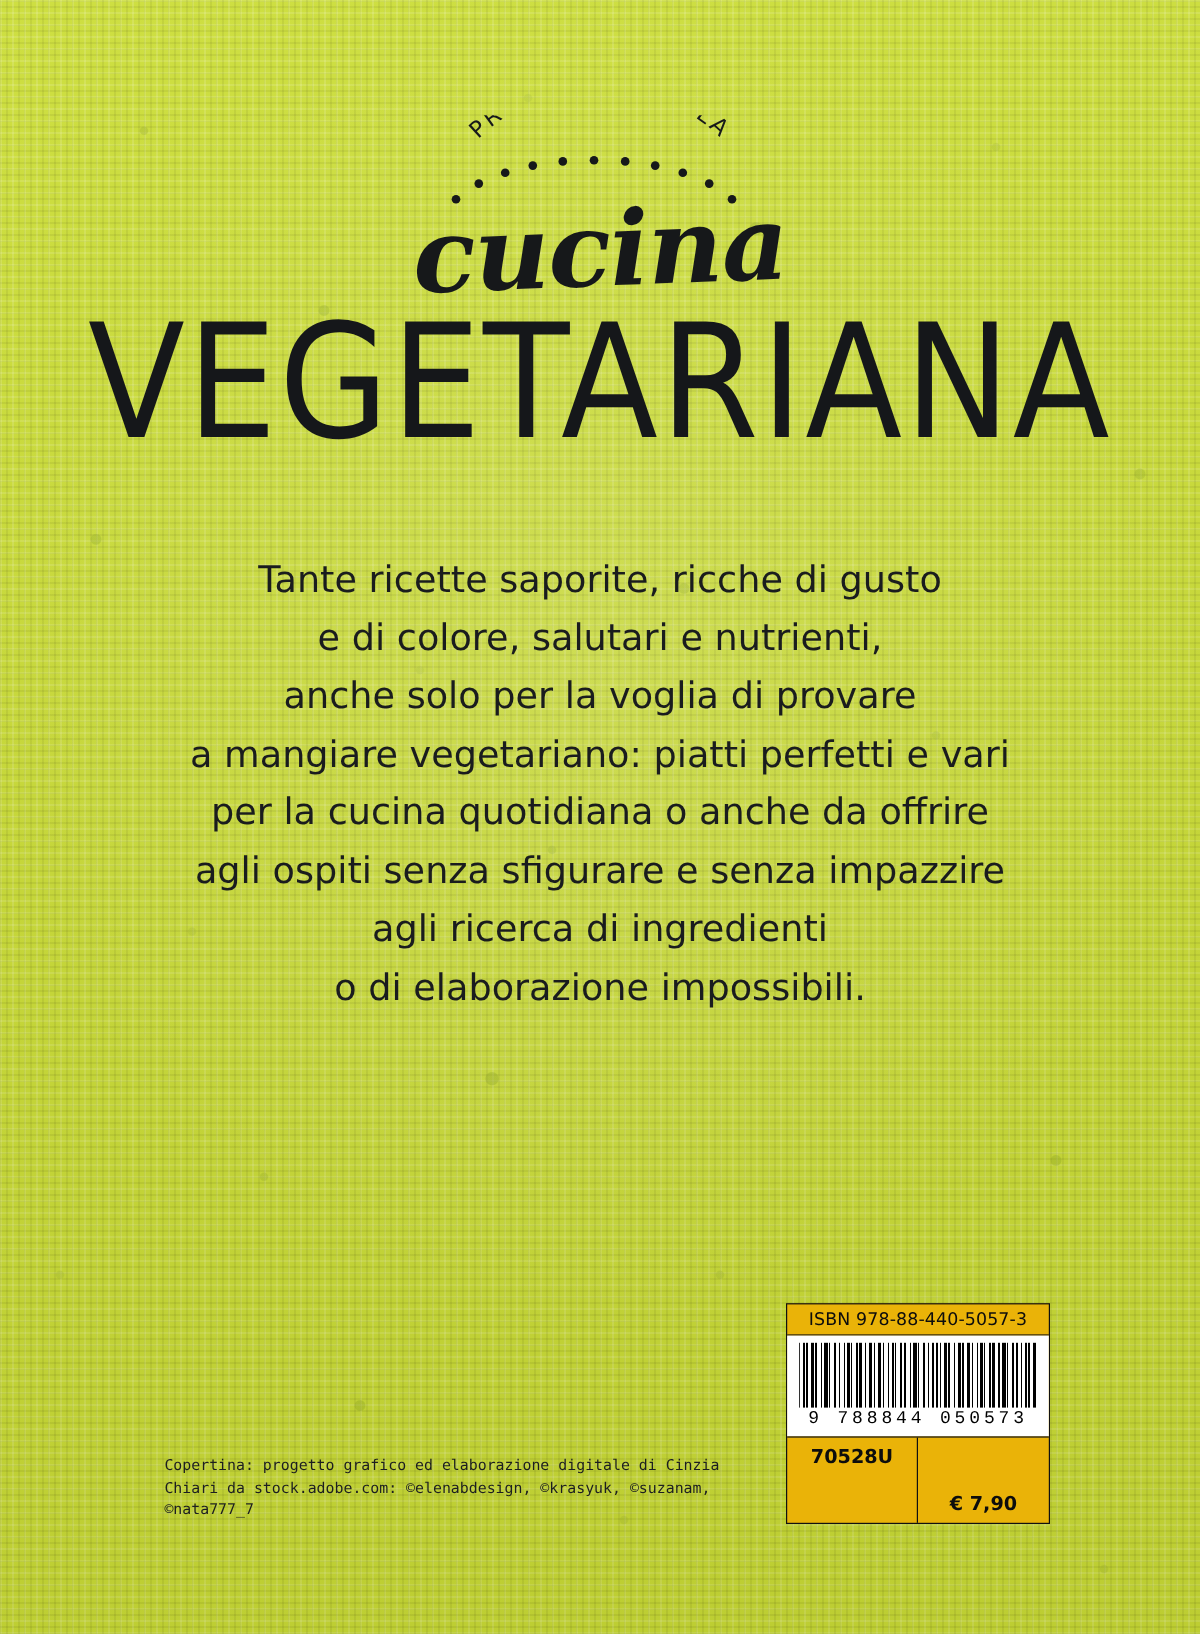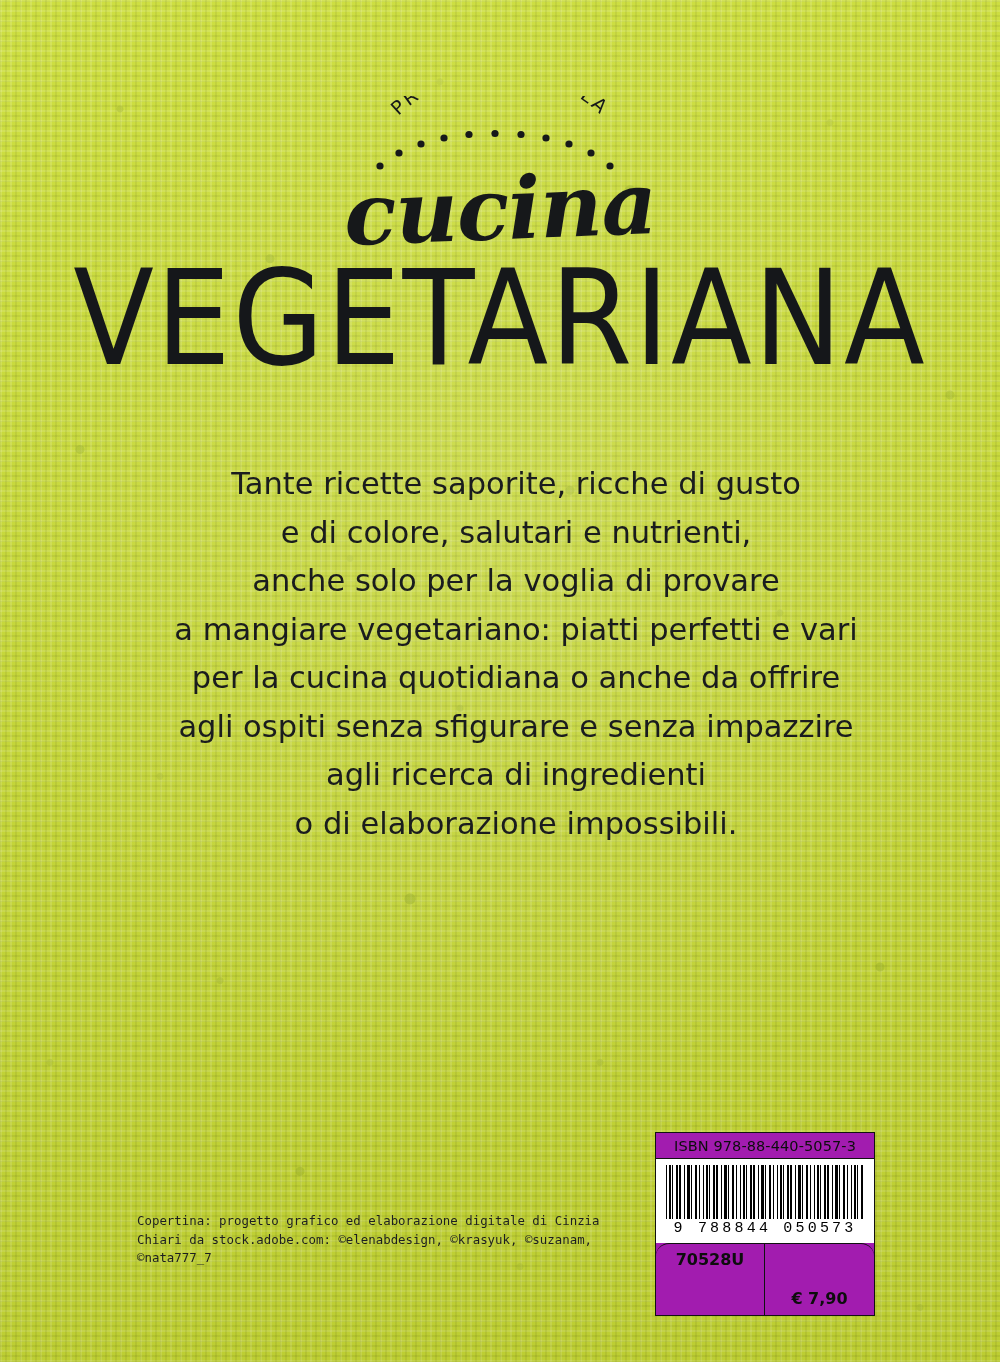--- a/index.html
+++ b/index.html
@@ -124,21 +124,21 @@
     letter-spacing: 2px;
     margin: 0;
     transform: scaleY(1.12);
     transform-origin: center top;
   }
 
   
   .blurb {
     position: absolute;
     top: 460px;
-    left: 96px;
+    left: 80px;
     width: 840px;
     text-align: center;
     font-family: "DejaVu Sans", sans-serif;
     font-size: 30.5px;
     line-height: 48.5px;
     color: #1a1c1e;
   }
   .blurb div { white-space: nowrap; }
 
   
@@ -151,23 +151,23 @@
     font-size: 12.4px;
     line-height: 18.5px;
     color: #1c1e20;
     margin-left: 11px;
   }
 
   
   .isbn-block {
     position: absolute;
     left: 655px;
-    top: 1132px;
+    top: 1086px;
     width: 220px;
-    background: #a21caf;
+    background: #eab308;
     border: 1px solid #111;
     padding: 0;
   }
   .isbn-top {
     text-align: center;
     font-family: "DejaVu Sans", sans-serif;
     font-size: 14.5px;
     letter-spacing: 0.1px;
     padding: 5px 0 4px 0;
     color: #0d0d0d;
@@ -199,21 +199,20 @@
     font-size: 15px;
     letter-spacing: 3.2px;
     text-align: center;
     color: #000;
     padding: 1px 0 4px 0;
     white-space: nowrap;
   }
   .isbn-bottom {
     display: flex;
     border-top: 1px solid #111;
-    border-radius: 13px;
   }
   .isbn-code, .isbn-price {
     font-family: "DejaVu Sans", sans-serif;
     font-size: 16px;
     font-weight: bold;
     padding: 6px 0 7px 0;
     text-align: center;
     color: #0d0d0d;
   }
   .isbn-code { width: 50%; border-right: 1px solid #111; }

